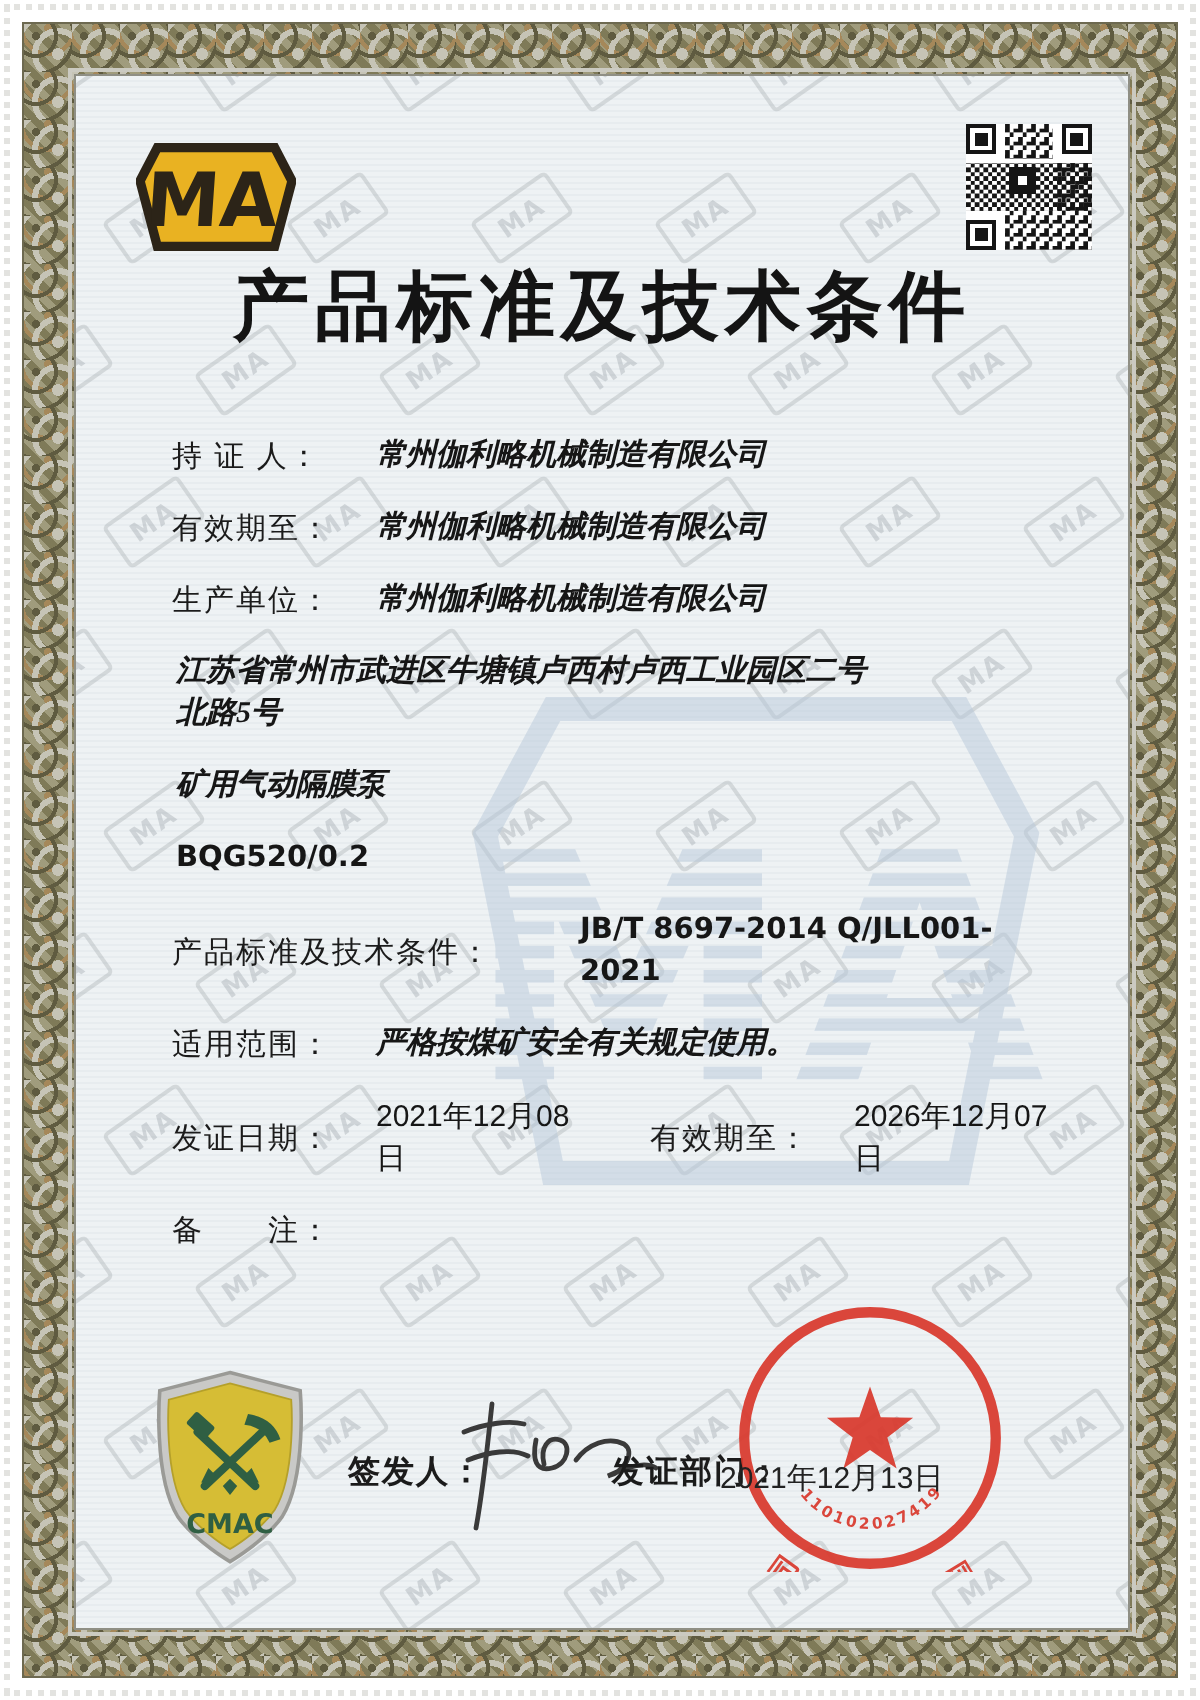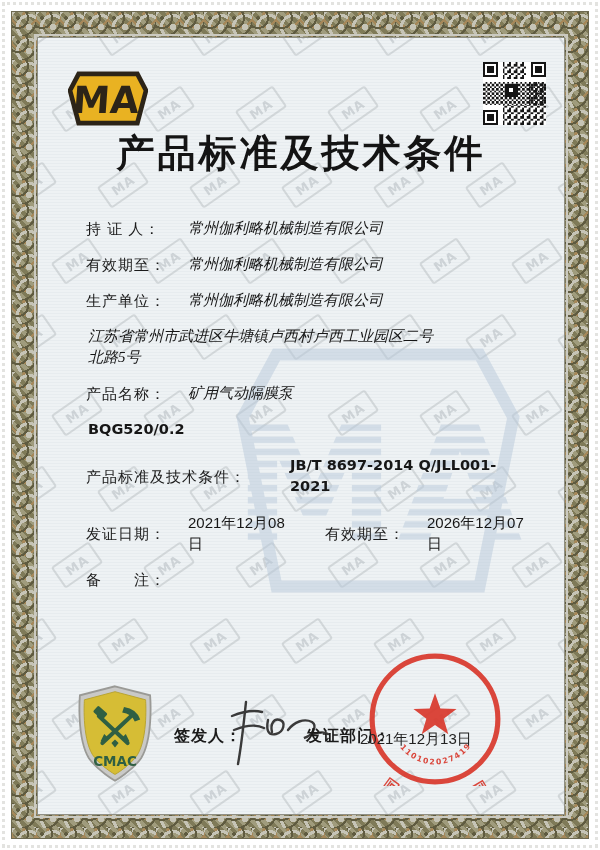--- a/index.html
+++ b/index.html
@@ -45,21 +45,21 @@
   .title{
     position:absolute;left:0;right:0;top:90px;text-align:center;
     font-family:"Liberation Serif","DejaVu Serif",serif;font-weight:bold;
     font-size:38px;letter-spacing:3px;color:#141414;
   }
   
   .fields{position:absolute;left:48px;right:34px;top:180px;font-size:15px;color:#161616;}
   .row{display:flex;align-items:center;line-height:21px;margin-bottom:15px;}
   .row .lbl{flex:0 0 auto;min-width:100px;letter-spacing:1px;color:#1b1b1b;}
   .row .lbl.wide{min-width:0;margin-right:42px;}
-  .row .val{font-family:"Liberation Serif","DejaVu Serif",serif;font-style:italic;font-weight:400;margin-left:2px;}
+  .row .val{font-family:"Liberation Serif","DejaVu Serif",serif;font-style:italic;font-weight:700;margin-left:2px;}
   .row .val.latin{font-style:normal;font-family:"DejaVu Sans",sans-serif;font-weight:bold;font-size:14.5px;}
   .row .val.wrap{max-width:352px;}
   .row.gap-top{margin-top:13px;}
   .row .lbl2{margin-left:34px;letter-spacing:1px;}
   .row .val.date{font-style:normal;font-family:"Liberation Sans",sans-serif;font-weight:normal;font-size:15px;}
   
   .statement{
     position:absolute;left:46px;right:36px;top:514px;
     font-family:"Liberation Serif","DejaVu Serif",serif;font-style:italic;font-weight:600;
     font-size:15.5px;line-height:21px;color:#131313;text-align:justify;text-indent:2em;
@@ -215,29 +215,32 @@
         <span class="val">常州伽利略机械制造有限公司</span>
       </div>
       <div class="row">
         <span class="lbl">生产单位：</span>
         <span class="val">常州伽利略机械制造有限公司</span>
       </div>
       <div class="row">
         <span class="val wrap">江苏省常州市武进区牛塘镇卢西村卢西工业园区二号北路5号</span>
       </div>
       <div class="row">
-        <span class="lbl">产品名称：</span>
         <span class="val">矿用气动隔膜泵</span>
       </div>
       <div class="row">
         <span class="val latin">BQG520/0.2</span>
       </div>
       <div class="row">
         <span class="lbl wide">产品标准及技术条件：</span>
         <span class="val latin">JB/T 8697-2014  Q/JLL001-2021</span>
+      </div>
+      <div class="row">
+        <span class="lbl">适用范围：</span>
+        <span class="val">严格按煤矿安全有关规定使用。</span>
       </div>
       <div class="row gap-top">
         <span class="lbl">发证日期：</span>
         <span class="val date">2021年12月08日</span>
         <span class="lbl lbl2">有效期至：</span>
         <span class="val date">2026年12月07日</span>
       </div>
       <div class="row">
         <span class="lbl">备　　注：</span>
       </div>

